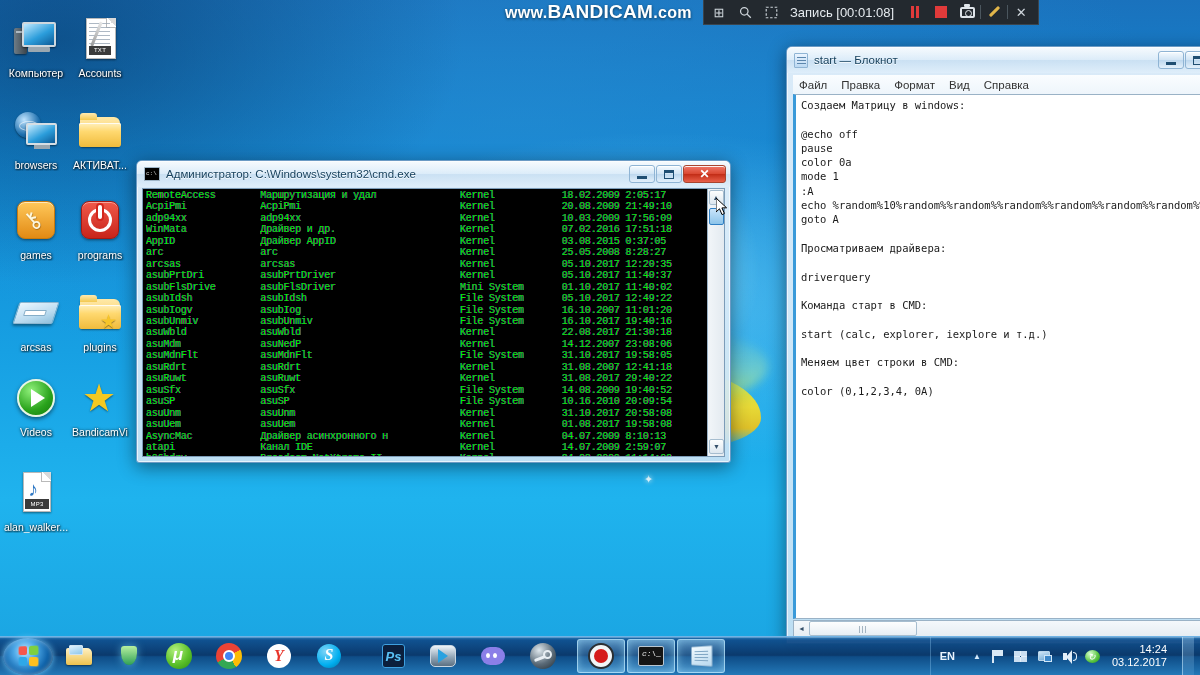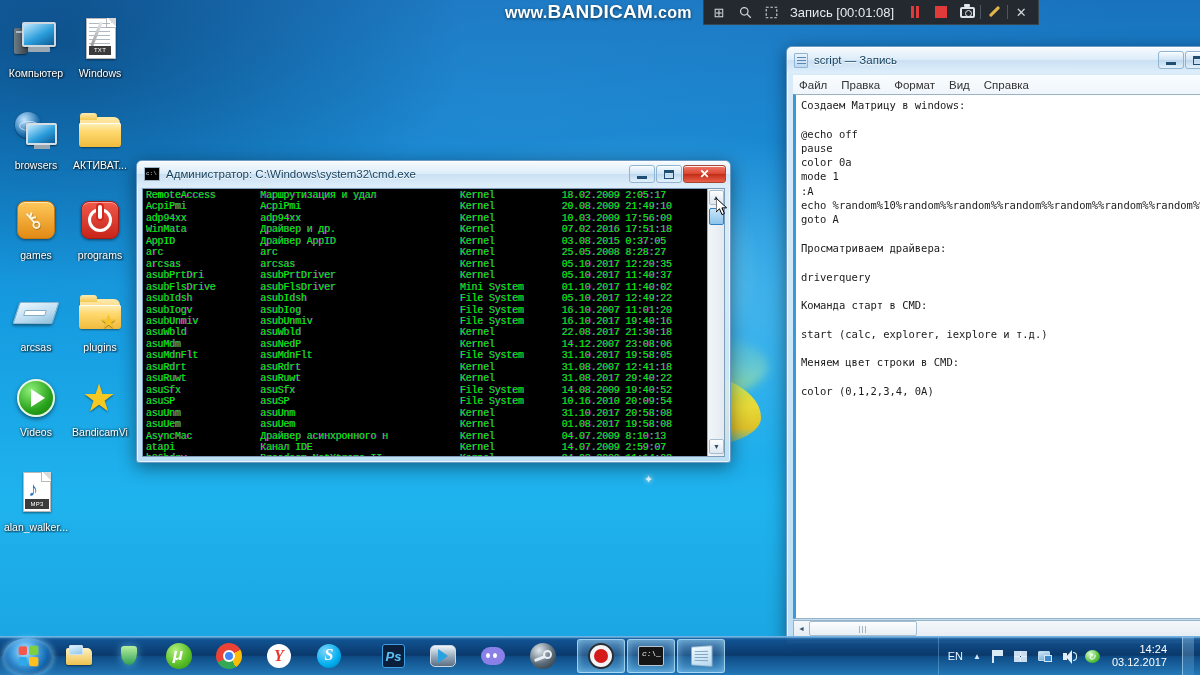--- a/index.html
+++ b/index.html
@@ -375,21 +375,21 @@
   .tb-item.active{
     background:linear-gradient(180deg, rgba(190,230,255,.38), rgba(120,190,240,.22) 50%, rgba(150,215,255,.30));
     border:1px solid rgba(190,235,255,.75);
     box-shadow:inset 0 0 8px rgba(160,225,255,.55);
   }
   #tray{
     margin-left:auto; display:flex; align-items:center; gap:7px; height:39px; padding-right:6px;
     border-left:1px solid rgba(150,205,245,.35); padding-left:9px;
   }
   #tray .tri{ color:#d4e9fb; font-size:8px;}
-  #tray .lang{ color:#eaf4ff; font-size:11px; margin-right:3px;}
+  #tray .lang{ color:#eaf4ff; font-size:11px; margin-right:11px;font-weight:bold;}
   #clock{ color:#fff; font-size:11px; line-height:13px; text-align:right; padding-left:4px; padding-right:4px; }
   #showdesktop{
     width:12px; height:39px; margin-left:4px;
     background:linear-gradient(180deg, rgba(190,230,255,.30), rgba(120,185,235,.18));
     border-left:1px solid rgba(200,235,255,.55);
   }
 
   
   .tbi{ width:28px; height:28px; position:relative; }
   .tbi-explorer .f{ position:absolute; left:1px; top:6px; width:26px; height:17px;
@@ -491,21 +491,21 @@
     <div class="lbl">Компьютер</div>
   </div>
 
   <div class="dicon" style="left:66px; top:8px;">
     <div class="glyph ic-txt">
       <div class="page"></div>
         <div class="lines"></div>
         <div class="pen"></div>
         <div class="tag">TXT</div>
     </div>
-    <div class="lbl">Windows</div>
+    <div class="lbl">Accounts</div>
   </div>
 
   <div class="dicon" style="left:2px; top:100px;">
     <div class="glyph ic-browsers">
       <div class="globe"></div>
         <div class="scr2"></div>
         <div class="base2"></div>
     </div>
     <div class="lbl">browsers</div>
   </div>
@@ -643,21 +643,21 @@
 
 <div class="mousecur">
   <svg width="13" height="19" viewBox="0 0 13 19">
     <polygon points="0,0 0,14 3.5,10.8 6,16.6 8.4,15.5 5.9,9.9 10.6,9.8" fill="#fff" stroke="#000" stroke-width="1"></polygon>
   </svg>
 </div>
 
 <div class="win7" id="notepad-window">
   <div class="tbar">
     <span class="npicon"></span>
-    <span class="ttl">script — Запись</span>
+    <span class="ttl">start — Блокнот</span>
     <span class="wbtns">
       <span class="wbtn">
           <i class="mn"></i>
         </span>
       <span class="wbtn">
           <i class="mx"></i>
         </span>
     </span>
   </div>
   <div id="np-menu">

